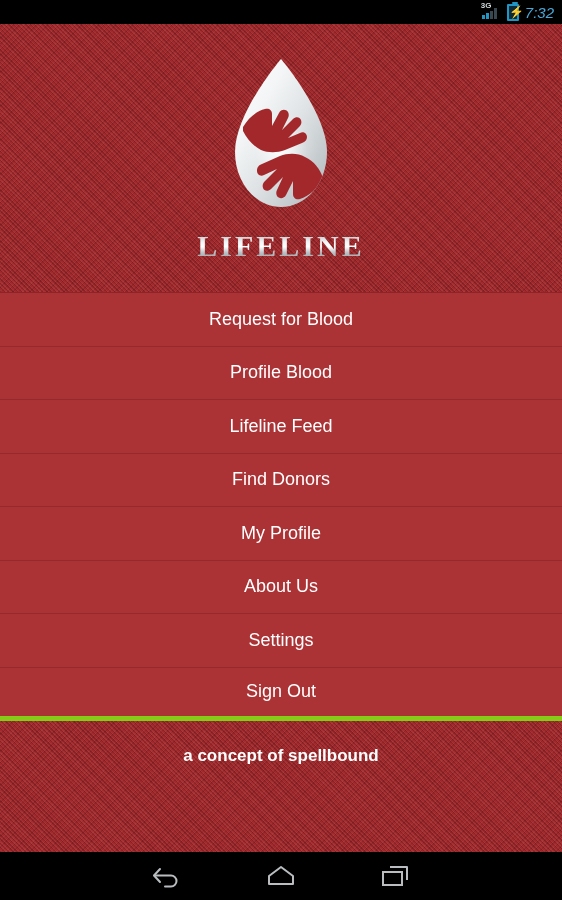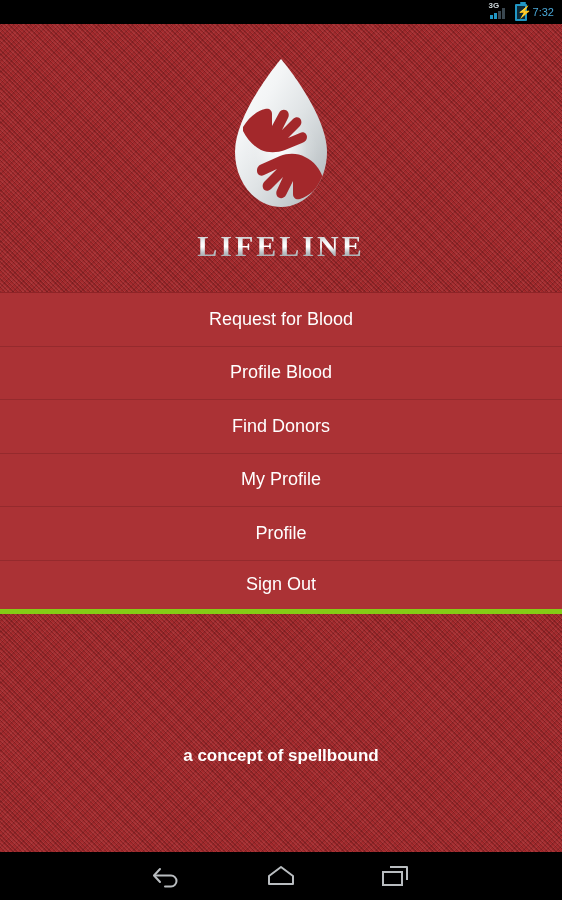--- a/index.html
+++ b/index.html
@@ -54,22 +54,23 @@
   .batt-bolt {
     position:absolute; top:1px; left:2px;
     width:0; height:0; color:#bde2f5;
     font-size:11px; line-height:11px;
   }
   .batt-bolt span {
     position:absolute; left:-1px; top:-1px;
     font-size:12px; line-height:12px; color:#9fd8f0;
   }
   #status-time {
-    font-size:11px; color:#4aa8d8; letter-spacing:0px;
+    font-size:15px; color:#4aa8d8; letter-spacing:0px;
     font-family:"Liberation Sans", sans-serif;
+    font-style:italic;
   }
 
   
   #app {
     position:absolute; top:24px; left:0;
     width:562px; height:828px;
     background:#a3282b;
     background-image:
       repeating-linear-gradient(45deg,
         rgba(0,0,0,0.16) 0px, rgba(0,0,0,0.16) 1px,
@@ -240,27 +241,33 @@
     </div>
 
     <div id="menu-list">
         <div class="menu-item">
           <span>Request for Blood</span>
         </div>
         <div class="menu-item">
           <span>Profile Blood</span>
         </div>
         <div class="menu-item">
+          <span>Lifeline Feed</span>
+        </div>
+        <div class="menu-item">
           <span>Find Donors</span>
         </div>
         <div class="menu-item">
           <span>My Profile</span>
         </div>
         <div class="menu-item">
-          <span>Profile</span>
+          <span>About Us</span>
+        </div>
+        <div class="menu-item">
+          <span>Settings</span>
         </div>
         <div class="menu-item">
           <span>Sign Out</span>
         </div>
       </div>
 
     <div id="footer-note">a concept of spellbound</div>
   </div>
 
   <div id="nav-bar">

